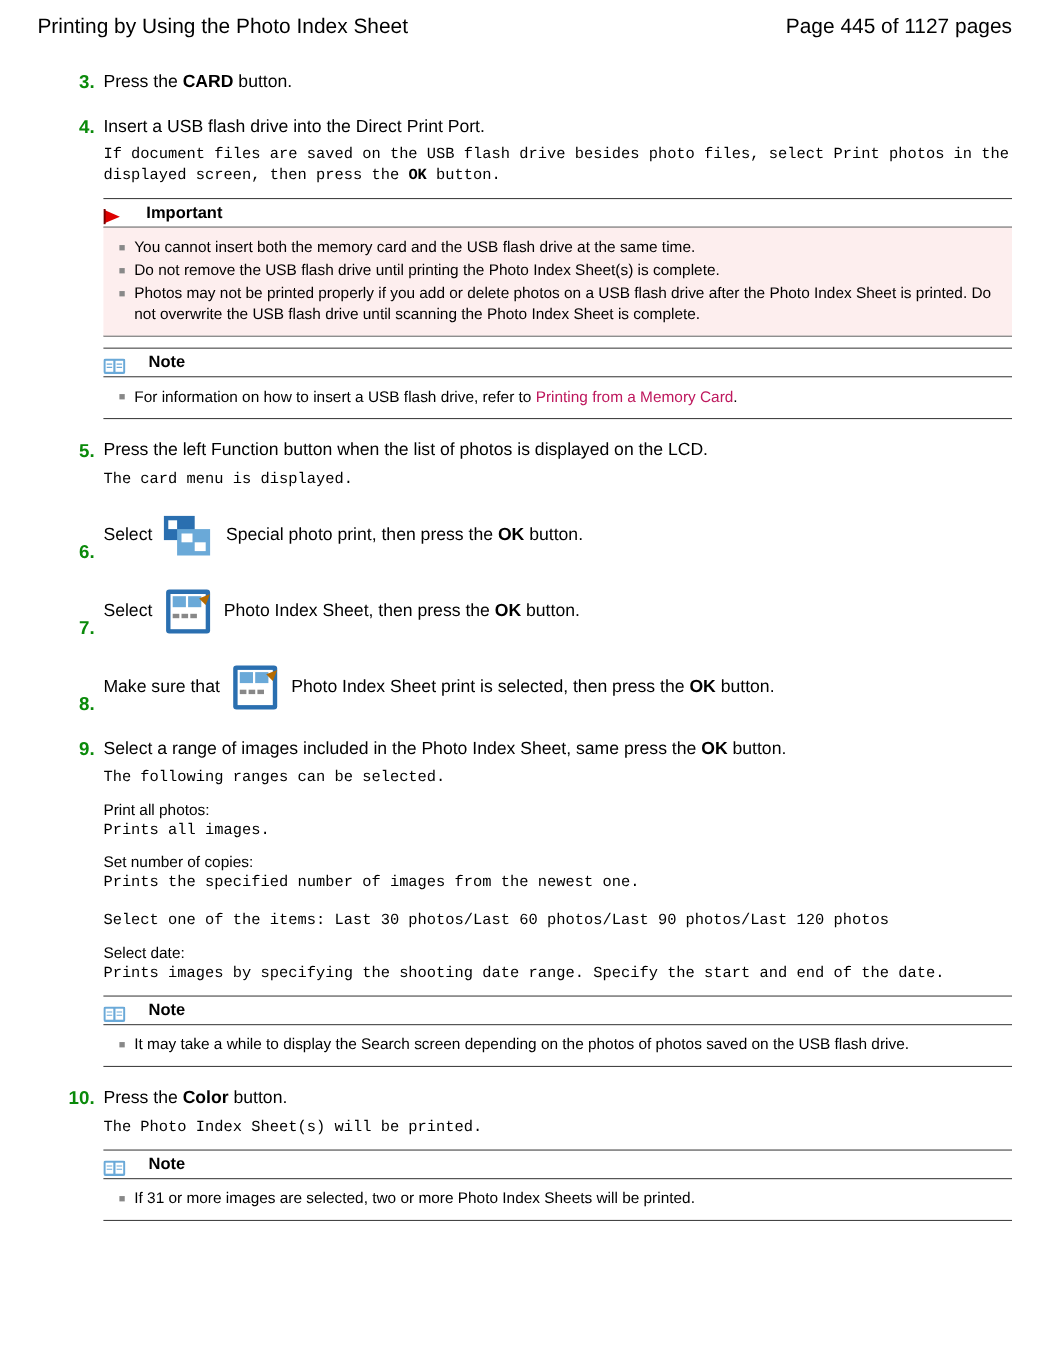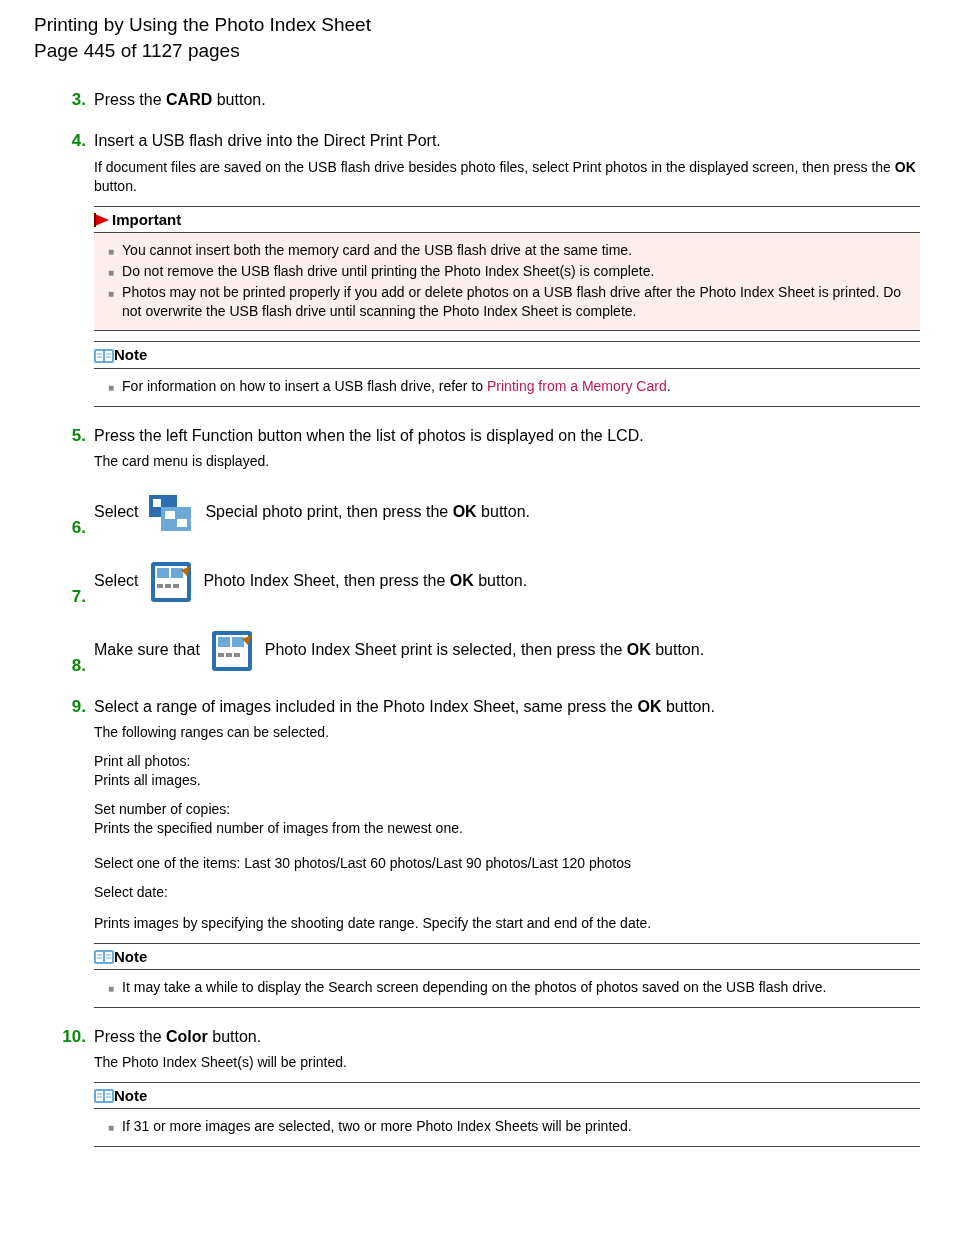--- a/index.html
+++ b/index.html
@@ -10,21 +10,20 @@
     padding: 12px 34px 40px 34px;
     width: 954px;
     box-sizing: border-box;
     line-height: 1.35;
   }
   .header-row {
     display: flex;
     justify-content: space-between;
     font-size: 19px;
     margin-bottom: 26px;
-    flex-direction: column;
   }
   .steps {
     margin-left: 22px;
   }
   .step {
     display: flex;
     margin-bottom: 18px;
   }
   .step-num {
     color: #0a8a0a;
@@ -35,37 +34,38 @@
     text-align: right;
     padding-right: 8px;
   }
   .step-body {
     flex: 1;
     font-size: 16px;
   }
   .sub {
     font-size: 14px;
     margin-top: 6px;
+    font-family: Liberation Mono, monospace;
   }
   .sub-block {
     margin-top: 10px;
   }
   .sub-title {
     font-weight: normal;
     font-size: 14px;
   }
   .boxed {
     border-top: 1px solid #444;
     border-bottom: 1px solid #444;
     margin-top: 10px;
   }
   .box-header {
     display: flex;
-    align-items: center;
-    gap: 0;
+    align-items: flex-end;
+    gap: 21px;
     padding: 3px 0 2px 0;
     border-bottom: 1px solid #444;
     font-weight: bold;
     font-size: 15px;
   }
   .important-body {
     background: #fdeeee;
     padding: 6px 8px 8px 8px;
   }
   .note-body {
@@ -254,21 +254,21 @@
         <div class="sub-title">Print all photos:</div>
         <div class="sub" style="margin-top:0">Prints all images.</div>
       </div>
       <div class="sub-block">
         <div class="sub-title">Set number of copies:</div>
         <div class="sub" style="margin-top:0">Prints the specified number of images from the newest one.</div>
         <div class="sub" style="margin-top:16px">Select one of the items: Last 30 photos/Last 60 photos/Last 90 photos/Last 120 photos</div>
       </div>
       <div class="sub-block">
         <div class="sub-title">Select date:</div>
-        <div class="sub" style="margin-top:12px">Prints images by specifying the shooting date range. Specify the start and end of the date.</div>
+        <div class="sub" style="margin-top:0">Prints images by specifying the shooting date range. Specify the start and end of the date.</div>
       </div>
 
       <div class="boxed">
         <div class="box-header">
           <span>
             <svg width="20" height="14">
                 <rect x="0" y="0" width="20" height="14" rx="2" fill="#6aa9d8"></rect>
                 <rect x="2" y="2" width="7" height="10" fill="#fff"></rect>
                 <rect x="11" y="2" width="7" height="10" fill="#fff"></rect>
                 <line x1="3" y1="5" x2="8" y2="5" stroke="#6aa9d8"></line>

